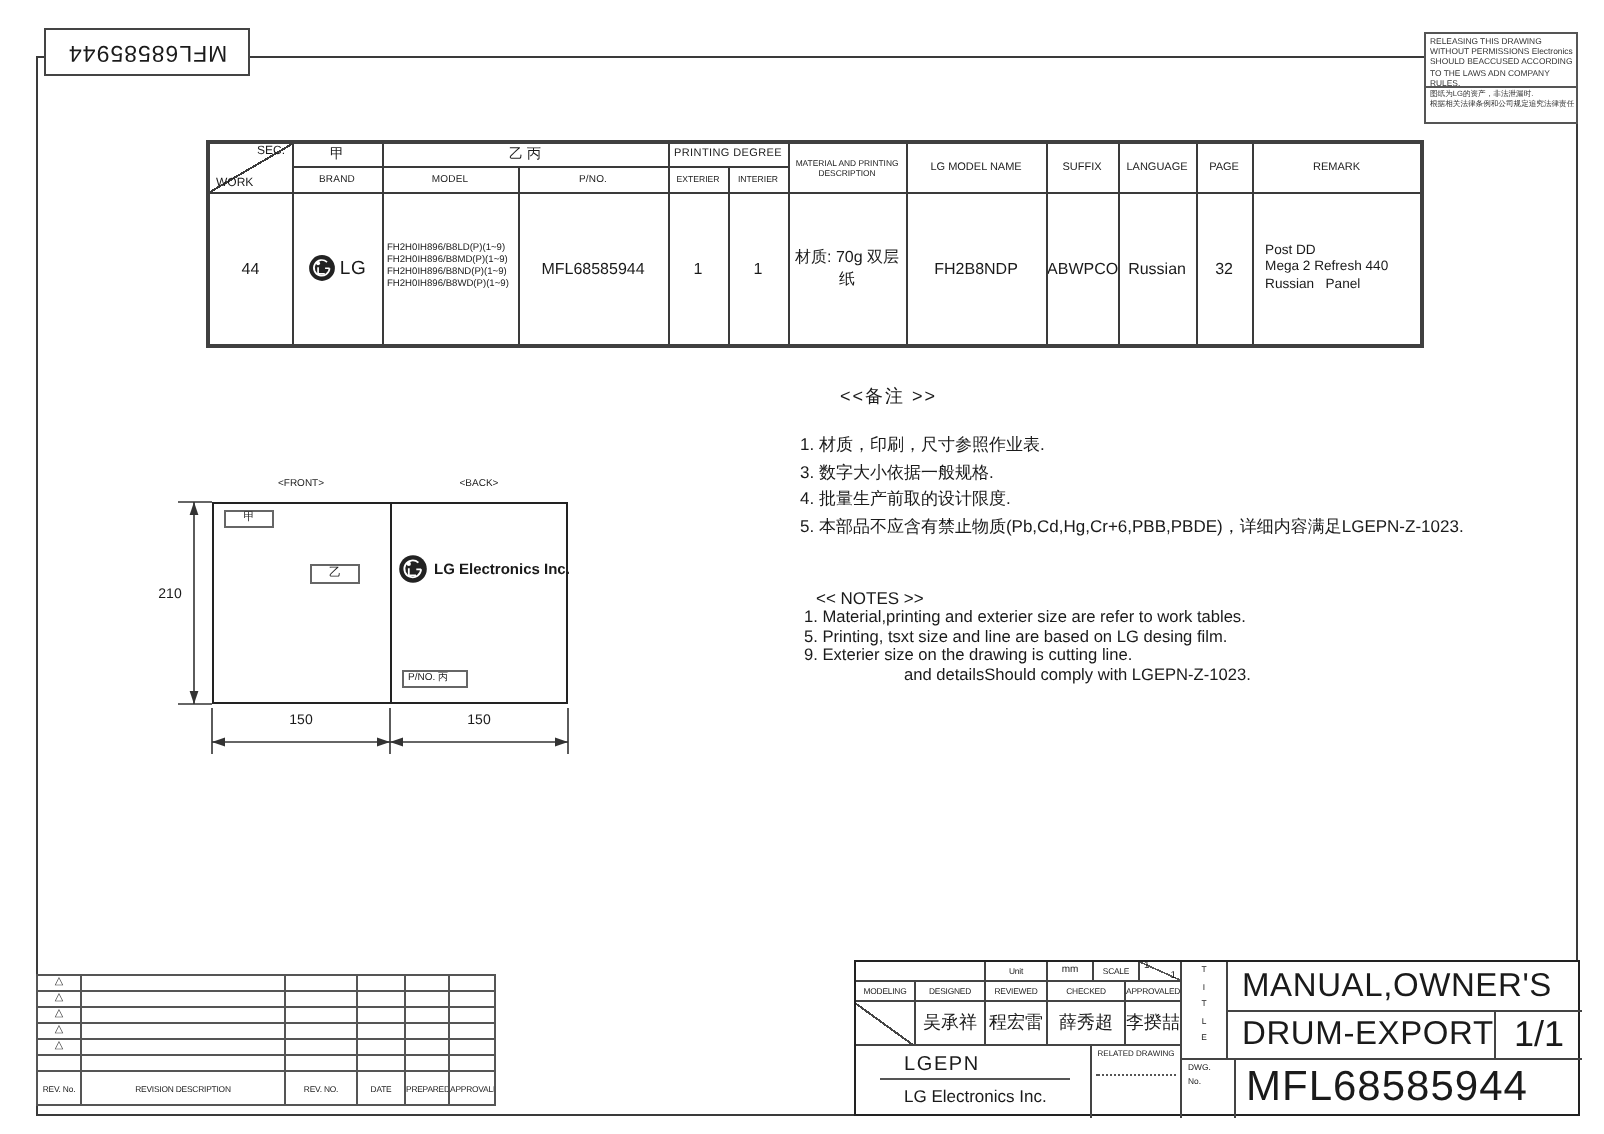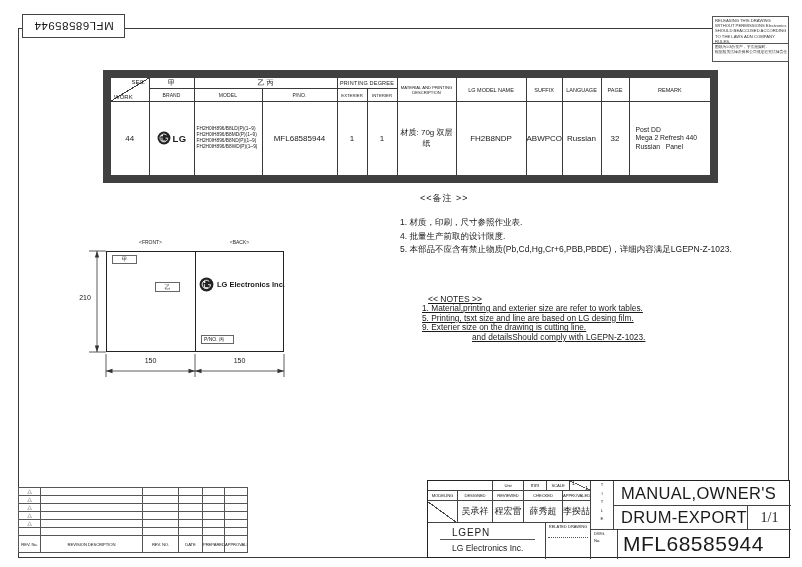--- a/index.html
+++ b/index.html
@@ -14,38 +14,38 @@
   .mflbox span{display:inline-block;transform:rotate(180deg);font-size:11.5px;letter-spacing:.5px;font-weight:500;}
   
   .warnbox{position:absolute;left:712px;top:16px;width:77px;height:46px;border:1px solid #555;
            background:#fff;z-index:5;box-sizing:border-box;}
   .warn-en{border-bottom:1px solid #555;padding:1px 2px;height:27px;box-sizing:border-box;}
   .warn-en div{font-size:4.2px;line-height:5.2px;color:#333;white-space:nowrap;}
   .warn-cn{padding:1px 2px;}
   .warn-cn div{font-size:3.8px;line-height:5.4px;color:#333;white-space:nowrap;}
   
   table.spec{position:absolute;left:103px;top:70px;width:607px;border-collapse:collapse;
-             table-layout:fixed;border:8px solid #404040;}
+             table-layout:fixed;border:2px solid #404040;}
   .spec td{border:1px solid #3a3a3a;padding:0;text-align:center;vertical-align:middle;
            overflow:hidden;box-sizing:border-box;}
   .spec tr.h1{height:12px;} .spec tr.h2{height:13px;} .spec tr.data{height:77px;}
   .spec .cn{font-size:7px;}
   .spec .pd{font-size:5.5px;letter-spacing:.2px;}
   .spec .lbl{font-size:5px;letter-spacing:.1px;}
   .spec .lbl2{font-size:5.5px;}
   .spec .tiny{font-size:4.3px;}
   .spec .mat{font-size:4.2px;line-height:5px;padding:0 1px;}
   .spec .corner{position:relative;
     background:linear-gradient(to bottom right,transparent calc(50% - .5px),#3a3a3a calc(50% - .5px),#3a3a3a calc(50% + .5px),transparent calc(50% + .5px));}
   .spec .c-top{position:absolute;top:1px;right:3px;font-size:6px;}
   .spec .c-bot{position:absolute;bottom:1px;left:3px;font-size:6px;}
   .spec .data td{font-size:8px;}
   .spec .brandcell{vertical-align:middle;}
   .brandwrap{display:flex;align-items:center;justify-content:center;gap:2px;}
-  .lgword{font-weight:bold;font-size:9.5px;letter-spacing:.3px;}
+  .lgword{font-weight:normal;font-size:9.5px;letter-spacing:.3px;}
   .spec .models{text-align:left;padding-left:2px;}
   .spec .models div{font-size:4.8px;line-height:6px;white-space:nowrap;}
   .spec .pnocell{font-size:7.5px;}
   .spec .matcell{font-size:7.5px;}
   .spec .remark{text-align:left;padding-left:6px;}
   .spec .remark div{font-size:6.8px;line-height:8.5px;}
   .pre{white-space:pre;}
   
   .diagram{position:absolute;left:75px;top:238px;width:250px;height:145px;}
   .diagram svg.dims{position:absolute;left:0;top:0;}
@@ -60,21 +60,21 @@
   .dg-logo{position:absolute;left:124px;top:39px;display:flex;align-items:center;gap:3px;}
   .dg-logo span{font-size:7.5px;font-weight:bold;white-space:nowrap;}
   .dim-h{position:absolute;left:0;top:56px;width:20px;text-align:center;font-size:7px;}
   .dim-wl{position:absolute;left:31px;top:119px;width:89px;text-align:center;font-size:7px;}
   .dim-wr{position:absolute;left:120px;top:119px;width:89px;text-align:center;font-size:7px;}
   
   .notes-cn{position:absolute;left:400px;top:192px;width:335px;}
   .notes-cn .nt{font-size:9px;letter-spacing:1px;margin-left:20px;}
   .notes-cn .items{margin-top:11px;}
   .notes-cn .items div{font-size:8.5px;line-height:13.5px;white-space:nowrap;}
-  .notes-en{position:absolute;left:422px;top:294px;width:350px;text-decoration:underline;}
+  .notes-en{position:absolute;left:402px;top:294px;width:350px;}
   .notes-en .nt{font-size:8.5px;margin-left:6px;}
   .notes-en .items div{font-size:8.3px;line-height:9.7px;white-space:nowrap;}
   .notes-en .cont{margin-left:10px;padding-left:40px;}
   
   table.rev{position:absolute;left:18px;top:487px;width:229px;border-collapse:collapse;
             table-layout:fixed;border:1.2px solid #444;}
   .rev td{border:1px solid #555;padding:0;text-align:center;overflow:hidden;box-sizing:border-box;}
   .rev tr.r{height:8px;} .rev tr.rh{height:17px;}
   .rev .mk{font-size:5.5px;line-height:7px;color:#333;}
   .rev .rhl{font-size:4.2px;color:#222;letter-spacing:-.1px;}
@@ -93,21 +93,21 @@
   .slashcell{background:linear-gradient(to top right,transparent calc(48% - .5px),#444 calc(48% - .5px),#444 calc(48% + .5px),transparent calc(48% + .5px));}
   .tb .code{font-size:10px;letter-spacing:.8px;text-align:left;padding:4px 0 1px 24px;}
   .tb .rule{border-top:1px solid #555;width:95px;margin-left:12px;}
   .tb .cname{font-size:8.5px;text-align:left;padding:3px 0 0 24px;}
   .tb .rel-lab{font-size:4px;line-height:8px;}
   .tb .rel-dot{border-top:1px dotted #555;width:40px;margin:6px auto 0 auto;}
   .tb .vtitle div{font-size:4.2px;line-height:8.6px;}
   .tb .dwg div{font-size:4.2px;line-height:7px;text-align:left;padding-left:3px;}
   .tb .big{font-size:16.5px;text-align:left;padding-left:7px;letter-spacing:.3px;}
   .tb .t1{line-height:24px;} .tb .t2{line-height:23px;}
-  .tb .sheet{font-size:14px;line-height:23px;font-family:Liberation Serif, serif;}
+  .tb .sheet{font-size:18px;line-height:23px;}
   .tb .docno{font-size:21px;line-height:28px;text-align:left;padding-left:5px;letter-spacing:.5px;}
 </style>
 </head>
 <body>
 
 <div id="canvas">
 
   <div class="page-border"></div>
 
   <div class="mflbox">
@@ -240,20 +240,21 @@
     <div class="dg-tag tag-pno">P/NO. 丙</div>
     <div class="dim-h">210</div>
     <div class="dim-wl">150</div>
     <div class="dim-wr">150</div>
   </div>
 
   <div class="notes-cn">
     <div class="nt">&lt;&lt;备注 &gt;&gt;</div>
     <div class="items">
       <div>1.  材质，印刷，尺寸参照作业表.</div>
+      <div>3.  数字大小依据一般规格.</div>
       <div>4.  批量生产前取的设计限度.</div>
       <div>5.  本部品不应含有禁止物质(Pb,Cd,Hg,Cr+6,PBB,PBDE)，详细内容满足LGEPN-Z-1023.</div>
     </div>
   </div>
 
   <div class="notes-en">
     <div class="nt">&lt;&lt; NOTES &gt;&gt;</div>
     <div class="items">
       <div>1. Material,printing and exterier size are refer to work tables.</div>
       <div>5. Printing, tsxt  size and line are based on LG desing film.</div>

